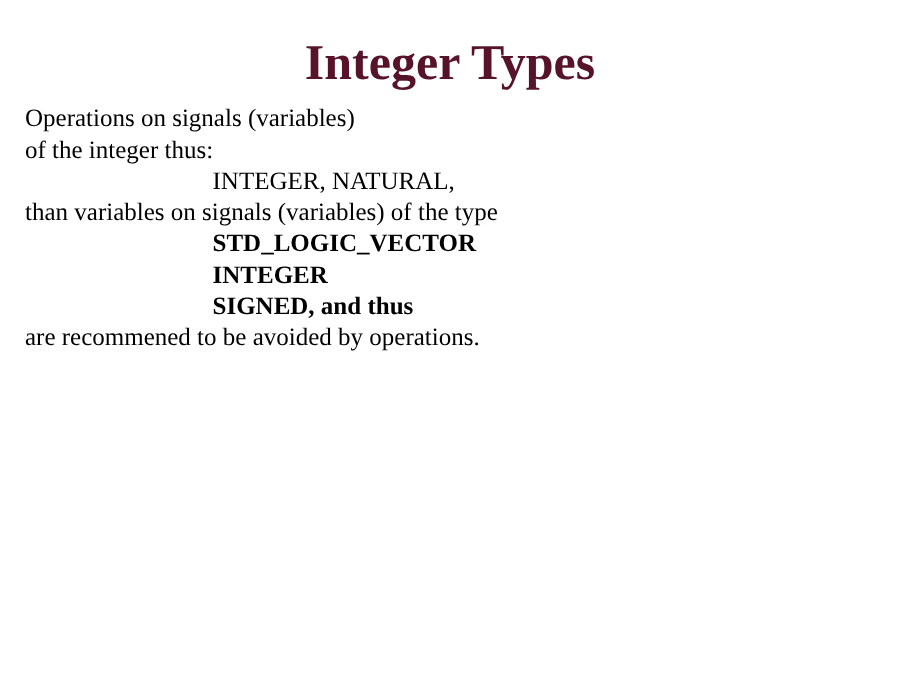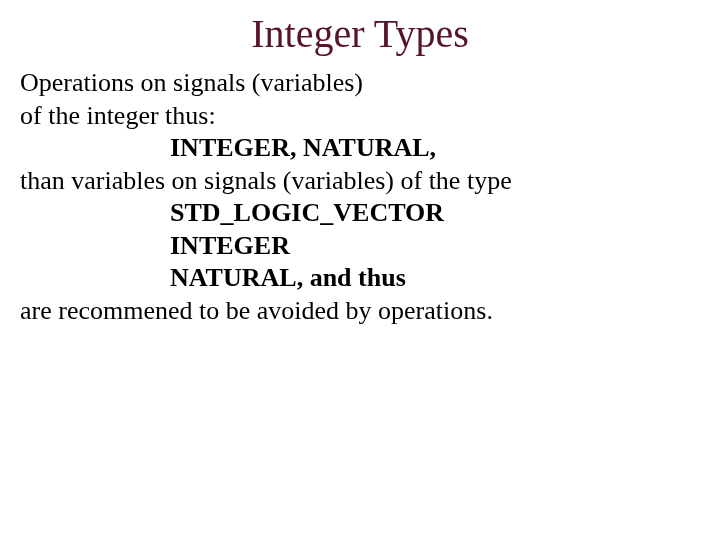--- a/index.html
+++ b/index.html
@@ -14,45 +14,45 @@
   .slide {
     width: 720px;
     height: 540px;
     position: relative;
     box-sizing: border-box;
   }
   .title {
     font-size: 40px;
     color: #57132a;
     text-align: center;
-    padding-top: 10px;
-    font-weight: normal;
+    padding-top: 26px;
+    font-weight: bold;
   }
   .body {
-    font-size: 26px;
+    font-size: 20px;
     line-height: 1.25;
     padding: 10px 20px 0 20px;
     color: #000000;
   }
   .indent {
     padding-left: 150px;
     font-weight: bold;
   }
   .bold {
-    font-weight: bold;
+    font-weight: normal;
   }
 </style>
 </head>
 <body>
 
 <div class="slide">
   <div class="title">Integer Types</div>
   <div class="body">
     <div>Operations on signals (variables)</div>
     <div>of the integer thus:</div>
     <div class="indent bold">INTEGER, NATURAL,</div>
     <div>than variables on signals (variables) of the type</div>
     <div class="indent">STD_LOGIC_VECTOR</div>
     <div class="indent">INTEGER</div>
-    <div class="indent">NATURAL, and thus</div>
+    <div class="indent">SIGNED, and thus</div>
     <div>are recommened to be avoided by operations.</div>
   </div>
 </div>
 
 </body></html>

